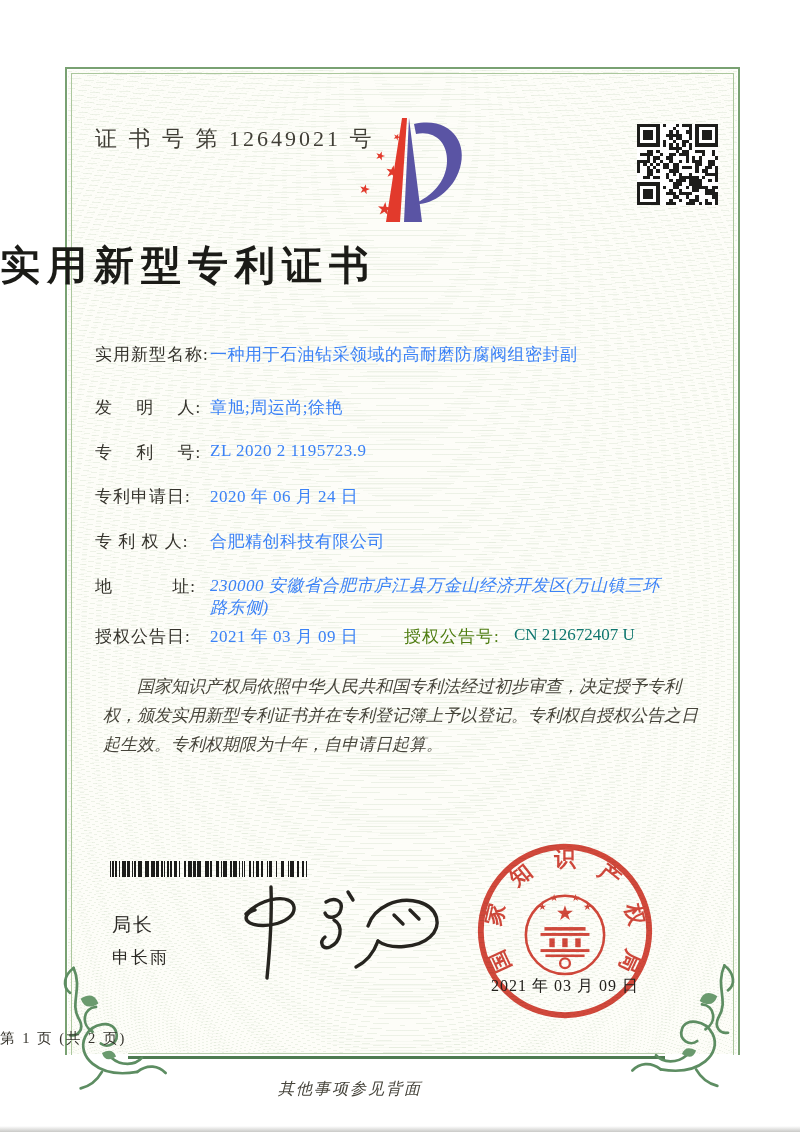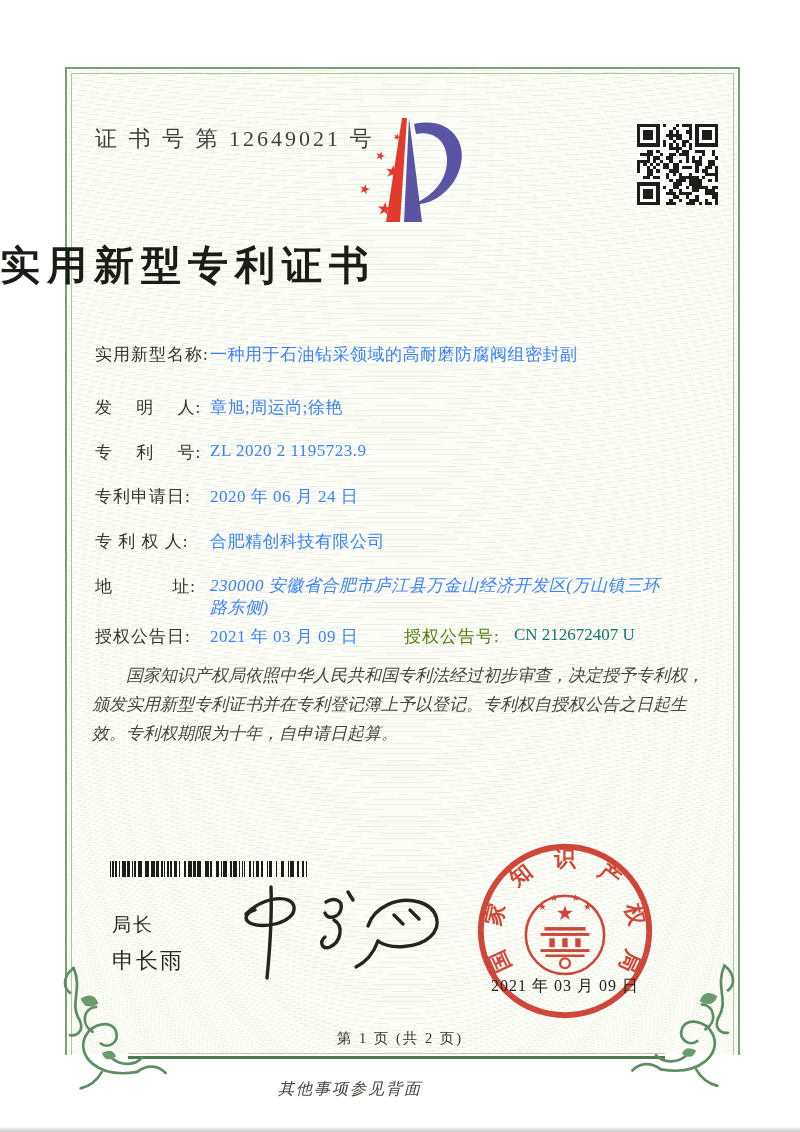--- a/index.html
+++ b/index.html
@@ -31,35 +31,35 @@
   
   .lbl{position:absolute;left:95px;font-size:17px;color:#35332c;letter-spacing:1px;white-space:pre;}
   .val{position:absolute;left:210px;font-size:17px;color:#3b82f6;letter-spacing:.5px;}
   .val.wrap{width:462px;line-height:22px;font-style:italic;}
   .lbl2{position:absolute;left:404px;font-size:17px;color:#4d7c0f;letter-spacing:1px;}
   .val2{position:absolute;left:514px;font-size:17px;color:#0f766e;}
 
   
   .paras{left:92px;top:661px;width:624px;font-size:17px;line-height:29px;
     color:#46443a;font-style:italic;}
-  .paras p{margin:0;text-indent:2em;}
+  .paras p{margin:11px;text-indent:2em;}
 
   
   .barcode{left:110px;top:861px;}
   .officer-title{left:112px;top:912px;font-family:Liberation Mono, monospace;
     font-size:19px;font-weight:500;color:#2c2a25;letter-spacing:2px;}
   .officer-name{left:112px;top:946px;font-family:"Liberation Sans","DejaVu Sans",sans-serif;
-    font-size:22px;font-weight:500;color:#2c2a25;letter-spacing:2px;}
+    font-size:17px;font-weight:500;color:#2c2a25;letter-spacing:2px;}
   .signature{left:222px;top:882px;}
   .seal{left:472px;top:838px;mix-blend-mode:multiply;opacity:.92;}
   .seal-char{font-size:22px;font-weight:700;fill:#cf382b;font-family:"Liberation Serif",serif;}
   .seal-date{left:472px;top:976px;width:186px;text-align:center;font-size:16px;
     color:#23211d;letter-spacing:1px;}
 
-  .page-info{left:0;top:1029px;width:800px;text-align:center;font-size:14.5px;
+  .page-info{left:0;top:1029px;width:800px;text-align:left;font-size:14.5px;
     letter-spacing:2px;color:#35332c;}
   .back-note{left:0;top:1079px;width:700px;text-align:center;font-size:16px;
     font-style:italic;letter-spacing:2px;color:#45433a;}
 
   .orn{stroke:#5d8d62;fill:none;stroke-width:2.3;stroke-linecap:round;}
   .orn-fill{fill:#6a9a6e;stroke:none;}
 </style>
 </head>
 <body>
 

